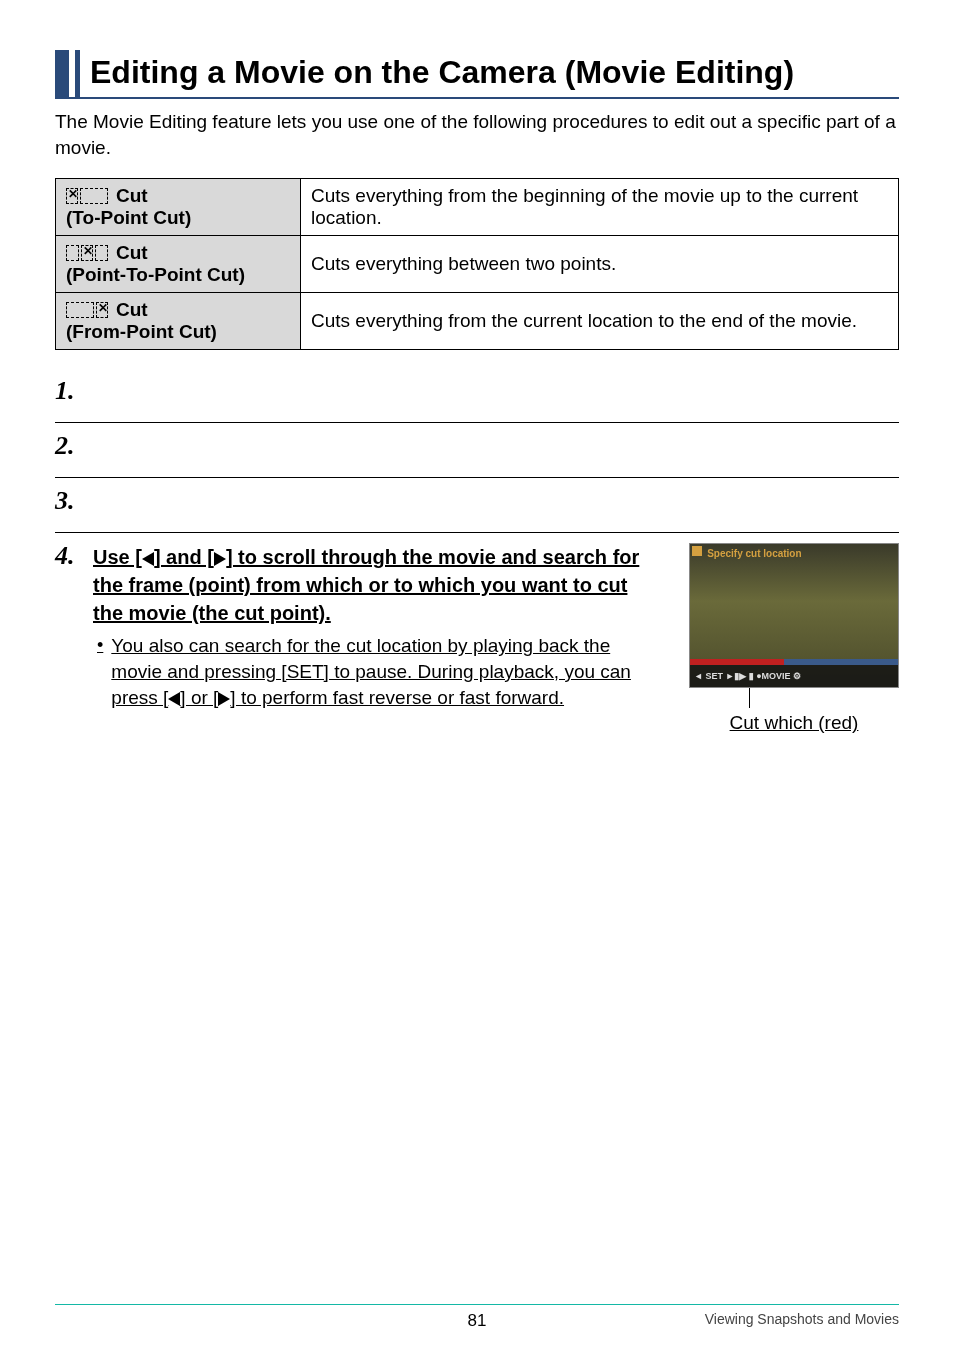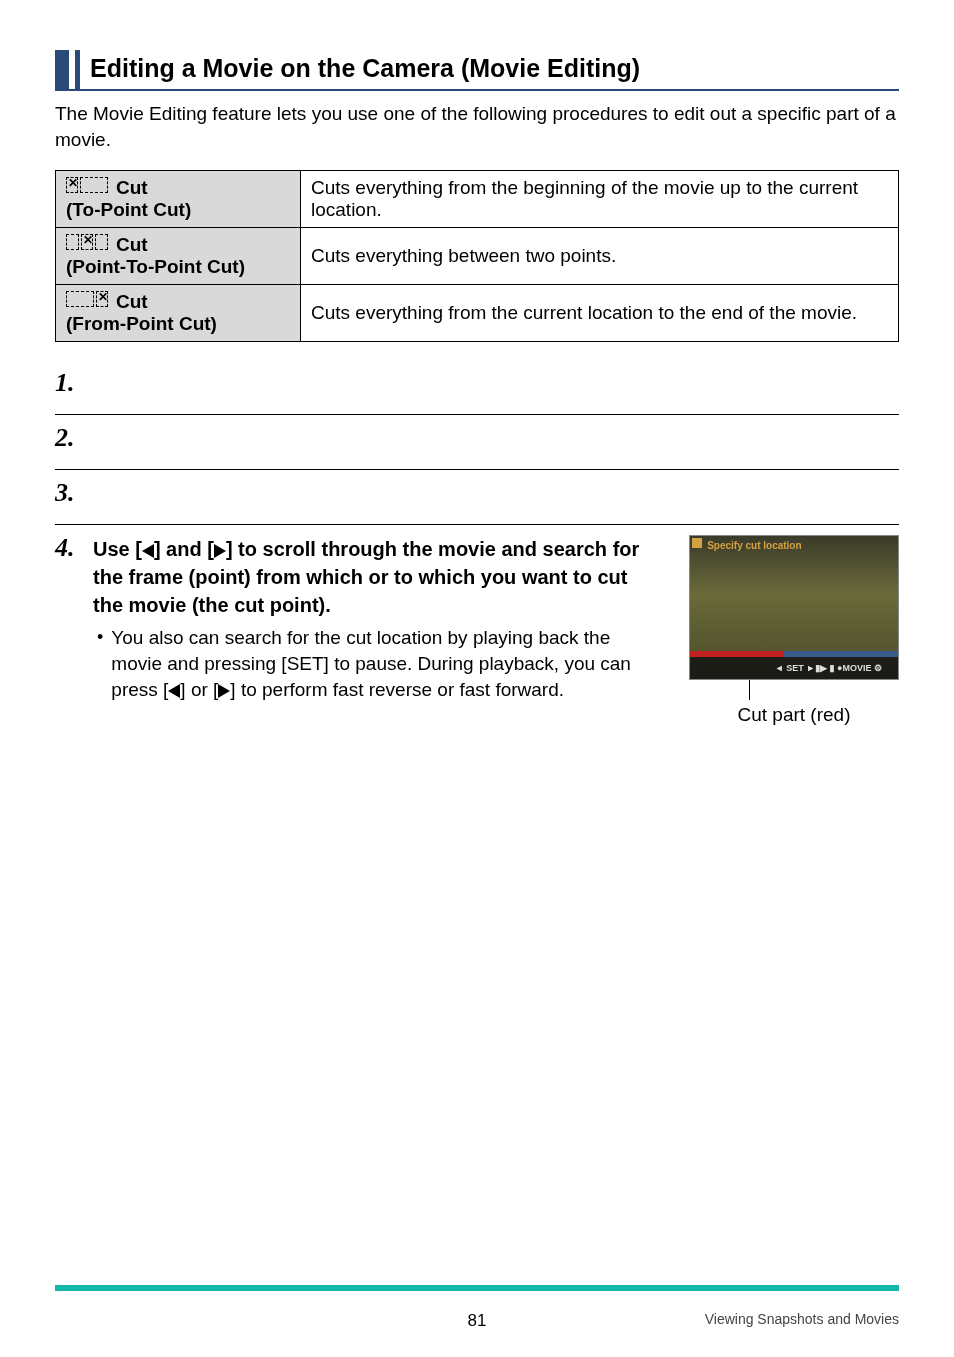--- a/index.html
+++ b/index.html
@@ -26,21 +26,21 @@
     width: 14px;
     background: #2a4a7a;
     margin-right: 6px;
   }
   .section-header .bar2 {
     width: 5px;
     background: #2a4a7a;
     margin-right: 10px;
   }
   .section-header h2 {
-    font-size: 25px;
+    font-size: 32px;
     font-weight: bold;
     padding: 4px 0 6px 0;
   }
   .intro {
     font-size: 19px;
     line-height: 1.35;
     margin-bottom: 18px;
   }
   table.cut-table {
     width: 100%;
@@ -53,21 +53,21 @@
     font-size: 19px;
     vertical-align: middle;
   }
   table.cut-table td.label {
     width: 245px;
     background: #d9d9d9;
     font-weight: bold;
   }
   .label-line {
     display: flex;
-    align-items: flex-start;
+    align-items: center;
     gap: 6px;
   }
   .step {
     border-top: 1px solid #000;
     padding: 10px 0 18px 0;
     display: flex;
     align-items: flex-start;
     gap: 10px;
   }
   .step.first {
@@ -90,20 +90,21 @@
   }
   .step-body .normal {
     font-weight: normal;
     font-size: 19px;
     line-height: 1.35;
   }
   .step4-wrap {
     display: flex;
     gap: 30px;
     align-items: flex-start;
+    text-decoration: underline;
   }
   .step4-text {
     flex: 1;
   }
   .bullet-row {
     display: flex;
     align-items: flex-start;
     margin-top: 6px;
   }
   .bullet-dot {
@@ -141,22 +142,22 @@
   }
   .thumb .bottom-bar {
     position: absolute;
     bottom: 0;
     left: 0;
     right: 0;
     height: 22px;
     background: rgba(20,20,20,0.85);
     display: flex;
     align-items: center;
-    justify-content: flex-end;
-    padding: 0 16px;
+    justify-content: flex-start;
+    padding: 0 4px;
   }
   .thumb .bottom-bar .left-icons,
   .thumb .bottom-bar .right-icons {
     color: #ddd;
     font-size: 9px;
     display: flex;
     gap: 3px;
     align-items: center;
   }
   .thumb .timeline {
@@ -201,22 +202,22 @@
   }
   .tri-up { border-left: 7px solid transparent; border-right: 7px solid transparent; border-bottom: 12px solid #000; }
   .tri-down { border-left: 7px solid transparent; border-right: 7px solid transparent; border-top: 12px solid #000; }
   .tri-left { border-top: 7px solid transparent; border-bottom: 7px solid transparent; border-right: 12px solid #000; }
   .tri-right { border-top: 7px solid transparent; border-bottom: 7px solid transparent; border-left: 12px solid #000; }
   .footer {
     position: absolute;
     bottom: 30px;
     left: 55px;
     right: 55px;
-    border-top: 6px solid #14b8a6;
-    padding-top: 20px;
+    border-top: 1px solid #14b8a6;
+    padding-top: 6px;
     display: flex;
     justify-content: space-between;
     align-items: flex-start;
     font-size: 14px;
     color: #444;
   }
   .footer .pagenum {
     position: absolute;
     left: 50%;
     transform: translateX(-50%);
@@ -349,21 +350,21 @@
           <div class="timeline">
             <div class="red"></div>
             <div class="blue"></div>
           </div>
           <div class="bottom-bar">
             <div class="left-icons">◄ SET ►</div>
             <div class="right-icons">▮▶ ▮ ●MOVIE ⚙</div>
           </div>
         </div>
         <div class="pointer-line"></div>
-        <div class="caption normal">Cut part (red)</div>
+        <div class="caption normal">Cut which (red)</div>
       </div>
     </div>
   </div>
 </div>
 
 <div class="footer">
   <span></span>
   <span class="pagenum">81</span>
   <span>Viewing Snapshots and Movies</span>
 </div>

